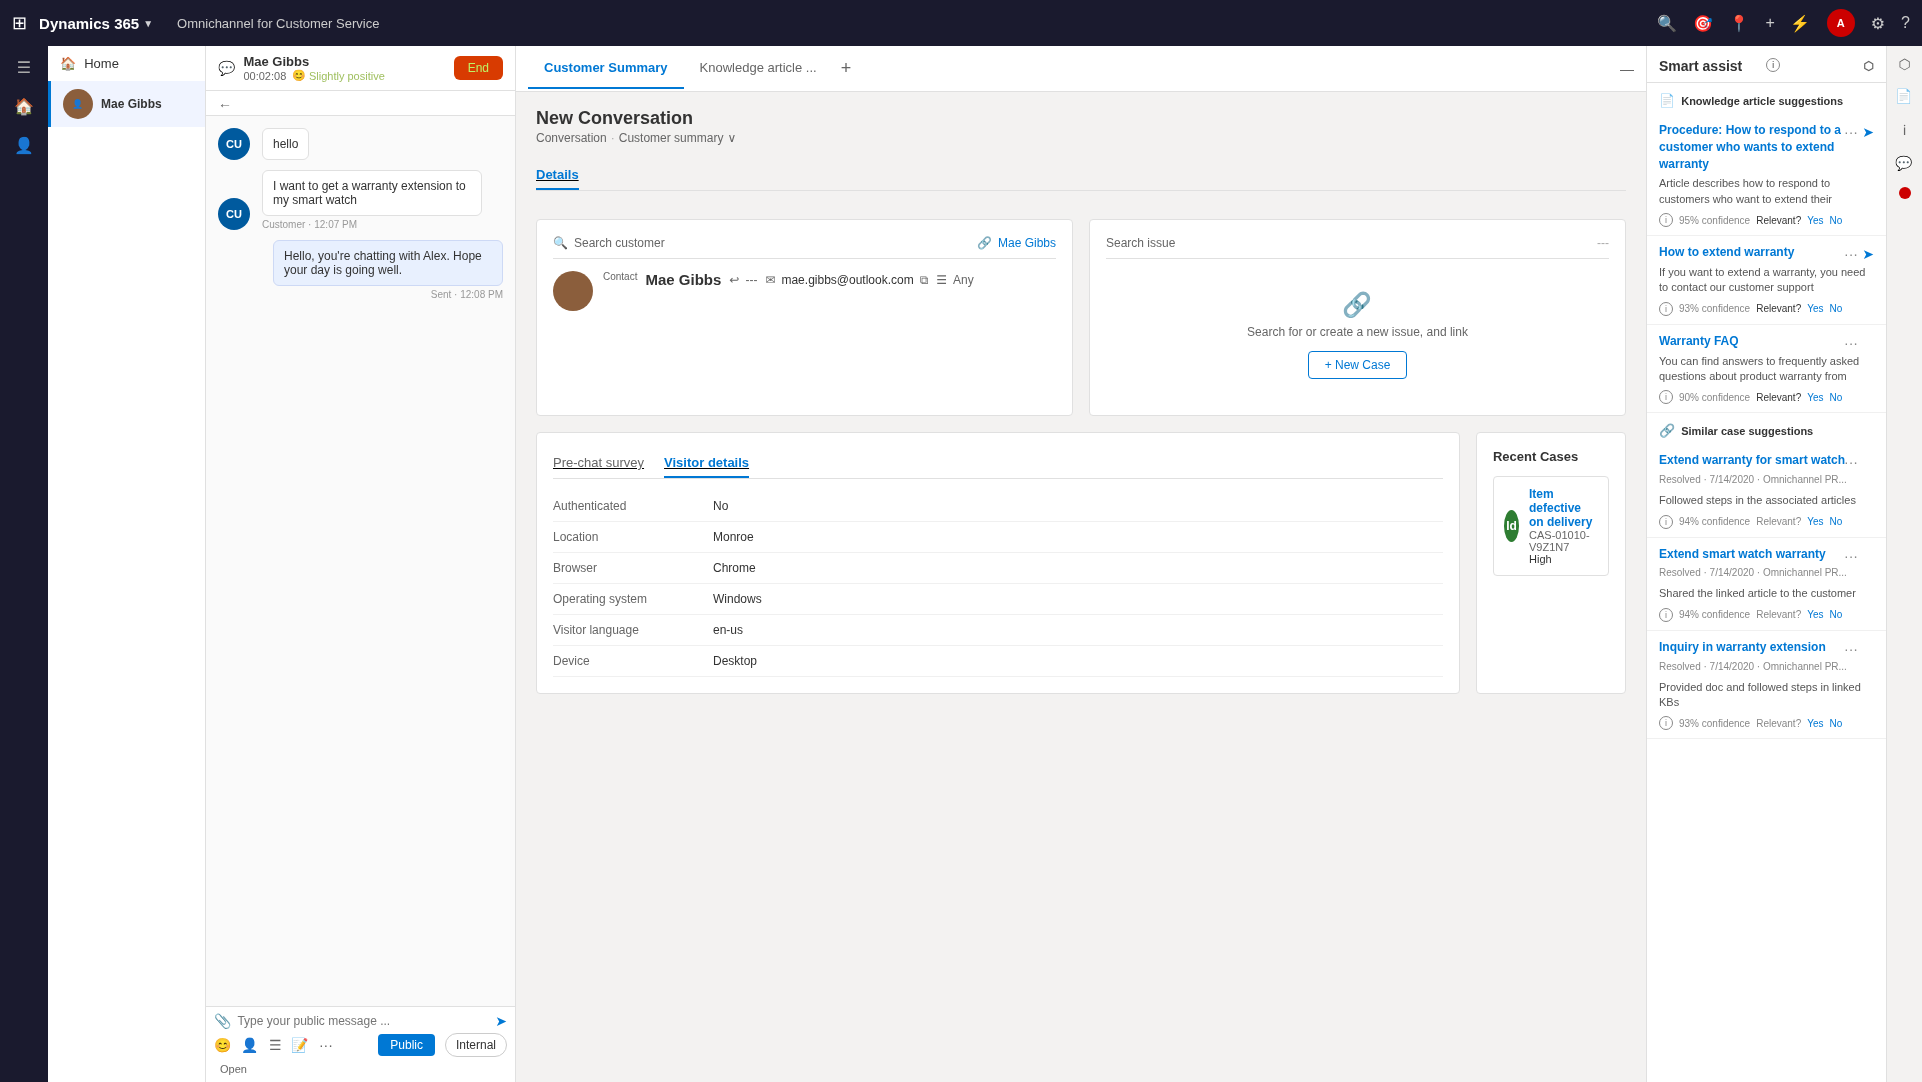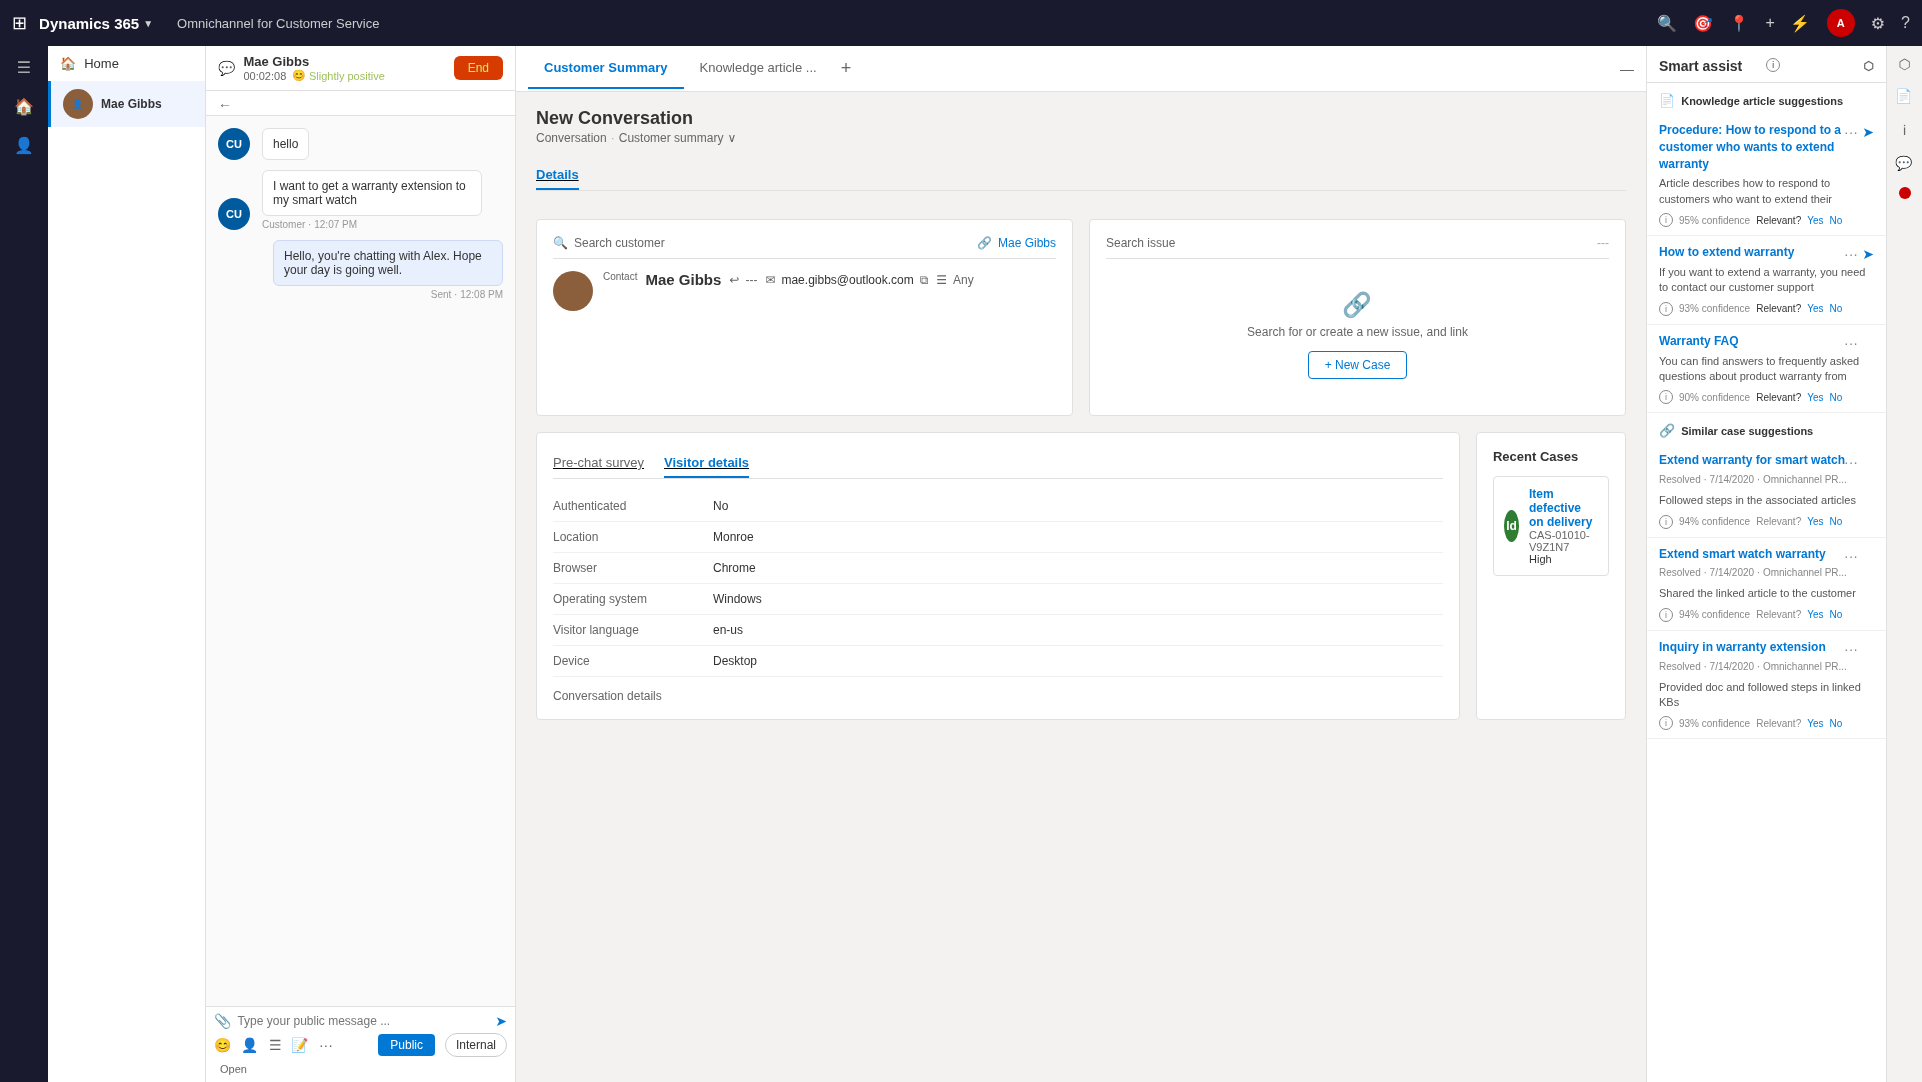--- a/index.html
+++ b/index.html
@@ -523,21 +523,20 @@
             </div>
             <div class="visitor-row">
               <span class="visitor-label">Visitor language</span>
               <span class="visitor-value">en-us</span>
             </div>
             <div class="visitor-row">
               <span class="visitor-label">Device</span>
               <span class="visitor-value">Desktop</span>
             </div>
           </div>
-          <div style="padding-top:12px;color:#666;font-size:12px;">Conversation details</div>
         </div>
 
         <div class="card recent-card">
           <div class="card-title">Recent Cases</div>
           <div class="case-item">
             <div class="case-avatar">Id</div>
             <div class="case-info">
               <div class="case-title">Item defective on delivery</div>
               <div class="case-id">CAS-01010-V9Z1N7</div>
               <div class="case-priority">High</div>

